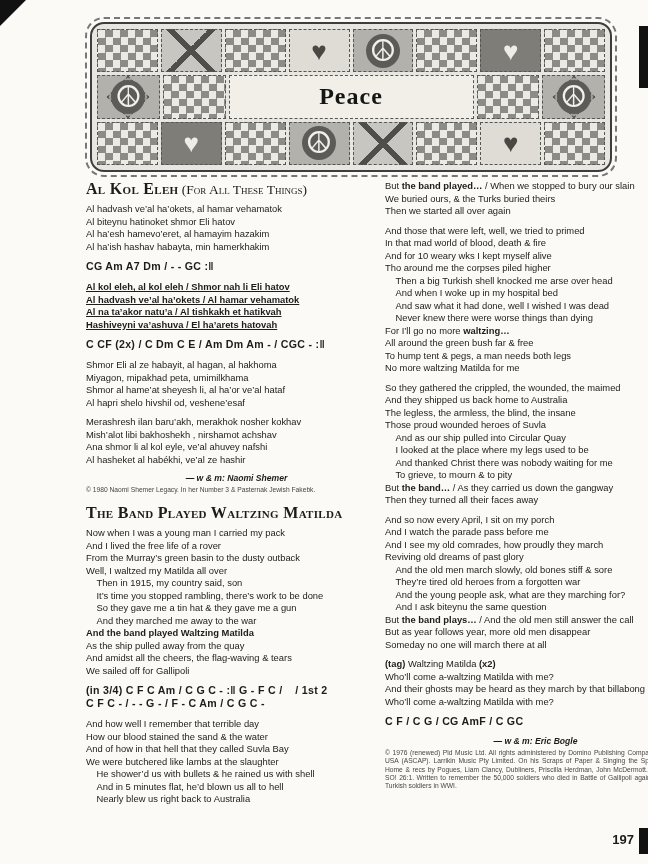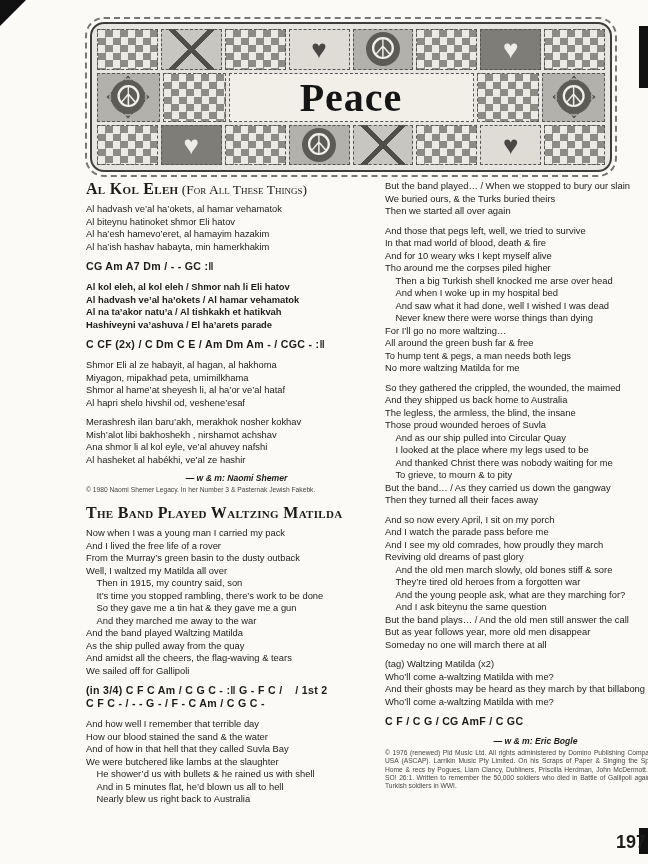--- a/index.html
+++ b/index.html
@@ -8,21 +8,21 @@
     position:relative; overflow:hidden;
     background:#fbfaf6; color:#1c1c1c;
     font-family:"Liberation Sans", sans-serif;
   }
 
   
   .corner-tri { position:absolute; top:0; left:0; width:0; height:0;
     border-top:26px solid #111; border-right:26px solid transparent; }
   .tab-top { position:absolute; right:0; top:26px; width:9px; height:62px; background:#111; }
   .tab-bottom { position:absolute; right:0; top:828px; width:9px; height:26px; background:#111; }
-  .page-num { position:absolute; right:2px; top:832px; font-size:18px; font-weight:bold; }
+  .page-num { position:absolute; right:14px; top:832px; font-size:13px; font-weight:bold; }
 
   
   .quilt {
     position:absolute; left:90px; top:22px; width:522px; height:150px;
     background:#e8e6e0; border:2px solid #3d3d3d; border-radius:14px;
     outline:2px dashed #777; outline-offset:3px;
     padding:5px; display:flex; flex-direction:column; gap:3px;
   }
   .quilt-row { display:flex; flex:1; gap:3px; }
   .patch { flex:1; border:1px dashed #555; position:relative;
@@ -45,38 +45,38 @@
   .heart-glyph-light { color:#efede8; font-size:26px; }
   .peace-glyph { font-size:30px; color:#f2f0ea; }
   .peace-round { width:34px; height:34px; border-radius:50%;
     background:#5d5b57; display:flex; align-items:center; justify-content:center; }
   .diamond { width:30px; height:30px; background:#a2a09a; border:1px dashed #444;
     transform:rotate(45deg); position:absolute; }
   .diamond-peace { z-index:1; }
   .band { flex:4; background:#f1efe8; border:1px dashed #555;
     display:flex; align-items:center; justify-content:center; }
   .peace-title { font-family:"Liberation Serif", serif; font-weight:bold;
-    font-size:40px; color:#151515; letter-spacing:1px; }
+    font-size:24px; color:#151515; letter-spacing:1px; }
 
   
   .content { position:absolute; left:42px; top:180px; width:570px;
     display:flex; gap:28px;margin-left:44px; }
   .col { width:278px; }
 
   .block.title { margin:0 0 5px; }
   .block.title .t { font-family:"Liberation Serif", serif; font-variant:small-caps;
     font-weight:bold; font-size:16px; letter-spacing:0.3px; }
   .block.title .suffix { font-family:"Liberation Serif", serif; font-variant:small-caps;
     font-weight:normal; font-size:13.5px; }
 
   .line { font-size:9.4px; line-height:12.5px; white-space:pre-wrap; }
-  .b { font-weight:normal; }
+  .b { font-weight:bold; }
   .block.verse  { margin:0 0 7px; }
   .block.chorus { margin:0 0 7px; }
-  .block.chorus .line { font-weight:bold; }
+  .block.chorus .line { font-weight:bold;text-decoration:underline; }
   .block.chords { margin:2px 0 8px; }
   .block.chords .line { font-weight:bold; font-size:10.6px; line-height:13px; letter-spacing:0.3px; }
   .block.attrib { font-size:8.6px; font-weight:bold; font-style:italic;
     margin:1px 0 3px 30px;text-align:center; }
   .block.copyright { font-size:6.7px; line-height:8.3px; color:#454545;
     margin:0 0 10px; text-align:justify; }
 </style>
 </head>
 <body>
 
@@ -154,21 +154,21 @@
         <div class="line"><span>Al ha’esh hamevo’eret, al hamayim hazakim</span></div>
         <div class="line"><span>Al ha’ish hashav habayta, min hamerkhakim</span></div>
       </div>
       <div class="block chords">
         <div class="line"><span>CG Am A7 Dm / - - GC :‖</span></div>
       </div>
       <div class="block chorus">
         <div class="line"><span>Al kol eleh, al kol eleh / Shmor nah li Eli hatov</span></div>
         <div class="line"><span>Al hadvash ve’al ha’okets / Al hamar vehamatok</span></div>
         <div class="line"><span>Al na ta’akor natu’a / Al tishkakh et hatikvah</span></div>
-        <div class="line"><span>Hashiveyni va’ashuva / El ha’arets parade</span></div>
+        <div class="line"><span>Hashiveyni va’ashuva / El ha’arets hatovah</span></div>
       </div>
       <div class="block chords">
         <div class="line"><span>C CF (2x) / C Dm C E / Am Dm Am - / CGC - :‖</span></div>
       </div>
       <div class="block verse">
         <div class="line"><span>Shmor Eli al ze habayit, al hagan, al hakhoma</span></div>
         <div class="line"><span>Miyagon, mipakhad peta, umimilkhama</span></div>
         <div class="line"><span>Shmor al hame’at sheyesh li, al ha’or ve’al hataf</span></div>
         <div class="line"><span>Al hapri shelo hivshil od, veshene’esaf</span></div>
       </div>
@@ -209,21 +209,21 @@
         <div class="line"><span>    Nearly blew us right back to Australia</span></div>
       </div>
     </div>
   <div class="col">
       <div class="block verse">
         <div class="line"><span>But </span><span class="b">the band played…</span><span> / When we stopped to bury our slain</span></div>
         <div class="line"><span>We buried ours, &amp; the Turks buried theirs</span></div>
         <div class="line"><span>Then we started all over again</span></div>
       </div>
       <div class="block verse">
-        <div class="line"><span>And those that pegs left, well, we tried to survive</span></div>
+        <div class="line"><span>And those that were left, well, we tried to primed</span></div>
         <div class="line"><span>In that mad world of blood, death &amp; fire</span></div>
         <div class="line"><span>And for 10 weary wks I kept myself alive</span></div>
         <div class="line"><span>Tho around me the corpses piled higher</span></div>
         <div class="line"><span>    Then a big Turkish shell knocked me arse over head</span></div>
         <div class="line"><span>    And when I woke up in my hospital bed</span></div>
         <div class="line"><span>    And saw what it had done, well I wished I was dead</span></div>
         <div class="line"><span>    Never knew there were worse things than dying</span></div>
         <div class="line"><span>For I’ll go no more </span><span class="b">waltzing…</span><span></span></div>
         <div class="line"><span>All around the green bush far &amp; free</span></div>
         <div class="line"><span>To hump tent &amp; pegs, a man needs both legs</span></div>

